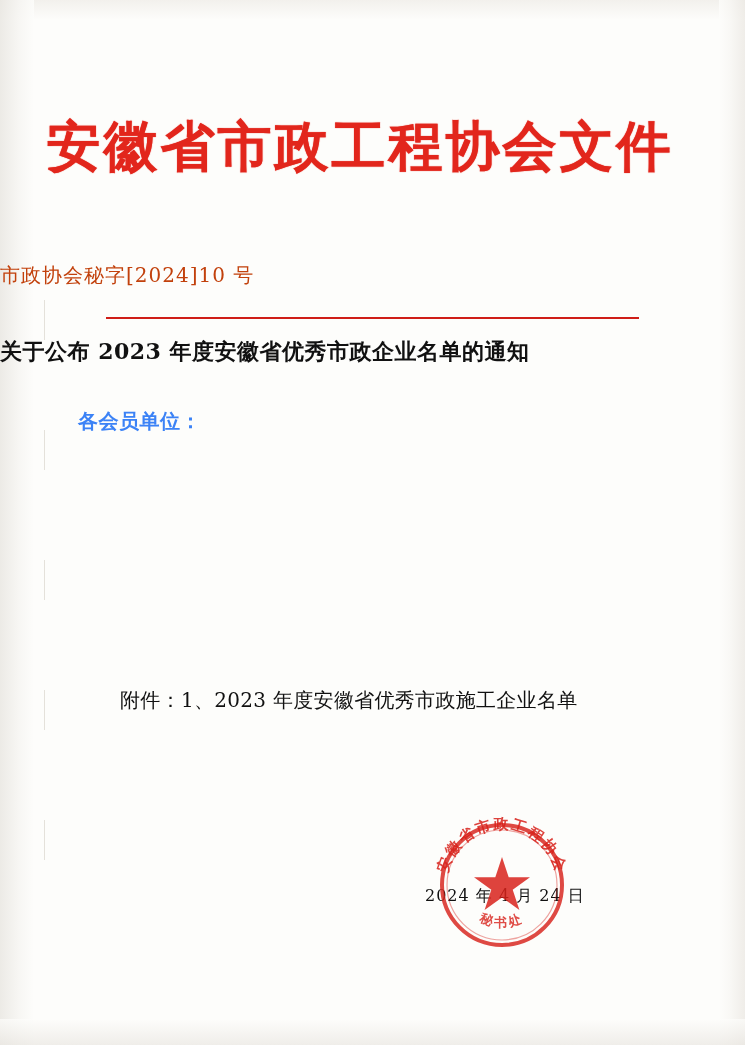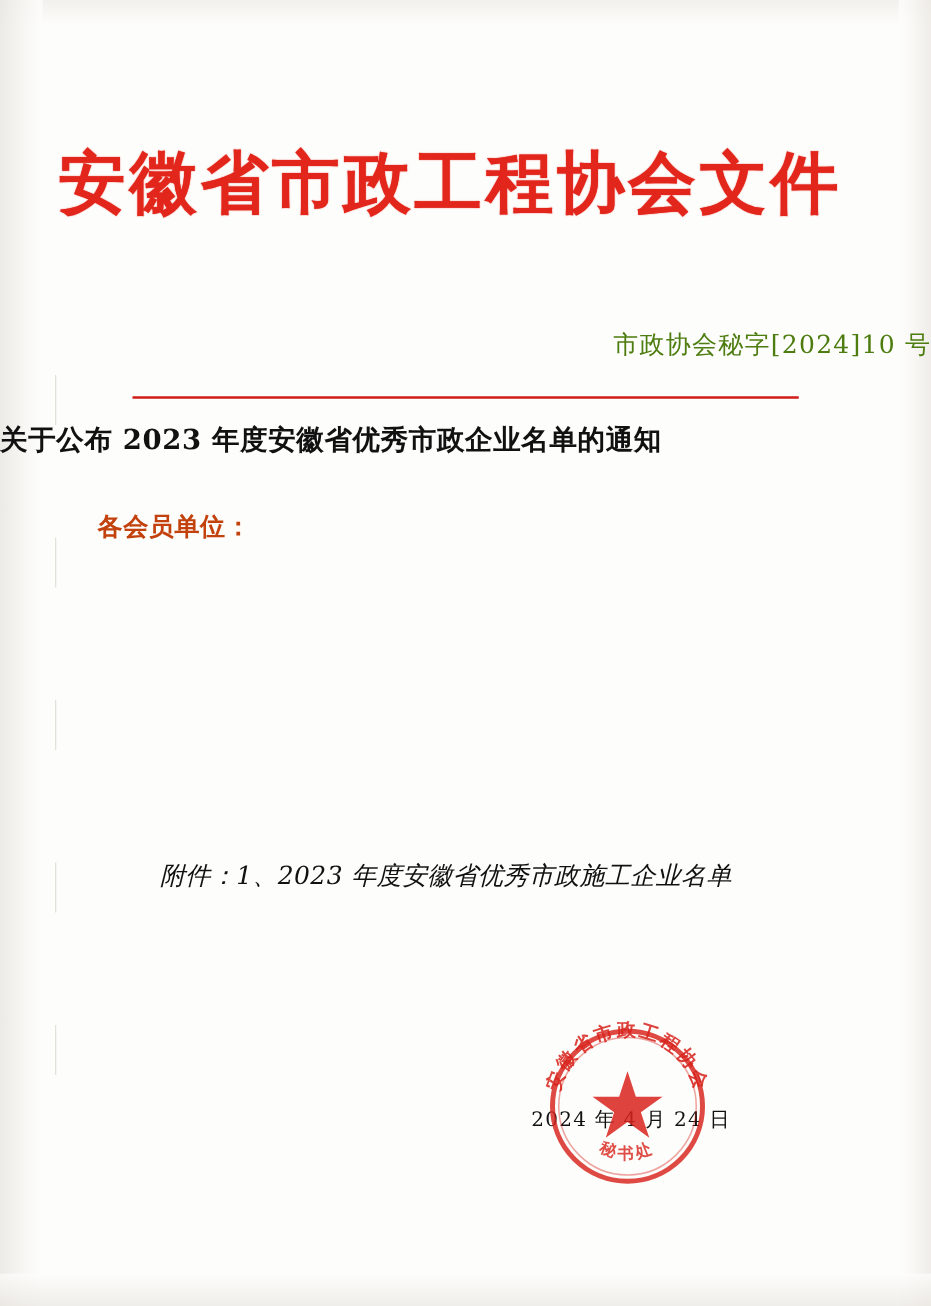--- a/index.html
+++ b/index.html
@@ -71,23 +71,23 @@
     letter-spacing: 3px;
     line-height: 1.15;
     text-shadow: 0 0 1px #e2261c;
     white-space: nowrap;
   }
 
   .doc-number {
     position: absolute;
     left: 0; top: 262px;
     width: 745px;
-    text-align: right;
-    font-size: 20px;
-    color: #4d7c0f;
+    text-align: left;
+    font-size: 20px;
+    color: #c2410c;
     letter-spacing: 1px;
   }
 
   .red-rule {
     position: absolute;
     left: 106px;
     top: 317px;
     width: 533px;
     height: 2px;
     background: #cf1d17;
@@ -102,21 +102,21 @@
     color: #111;
     letter-spacing: .5px;
   }
 
   .salutation {
     position: absolute;
     left: 78px;
     top: 408px;
     font-size: 20px;
     font-weight: bold;
-    color: #c2410c;
+    color: #3b82f6;
     letter-spacing: .5px;
   }
 
   .body-text {
     position: absolute;
     left: 78px;
     top: 452px;
     width: 595px;
     font-size: 20px;
     line-height: 38px;
@@ -125,28 +125,27 @@
     text-justify: inter-ideograph;
     letter-spacing: .3px;
   }
   .body-text p {
     margin: 0;
     text-indent: 2em;
   }
 
   .attachments {
     position: absolute;
-    left: 128px;
+    left: 120px;
     top: 680px;
     width: 560px;
     font-size: 20px;
     line-height: 40px;
     color: #111;
     letter-spacing: .3px;
-    font-style: italic;
   }
   .attachments .att-line {
     white-space: nowrap;
   }
   .attachments .att-line.indent {
     padding-left: 60px;
   }
 
   .date-line {
     position: absolute;

